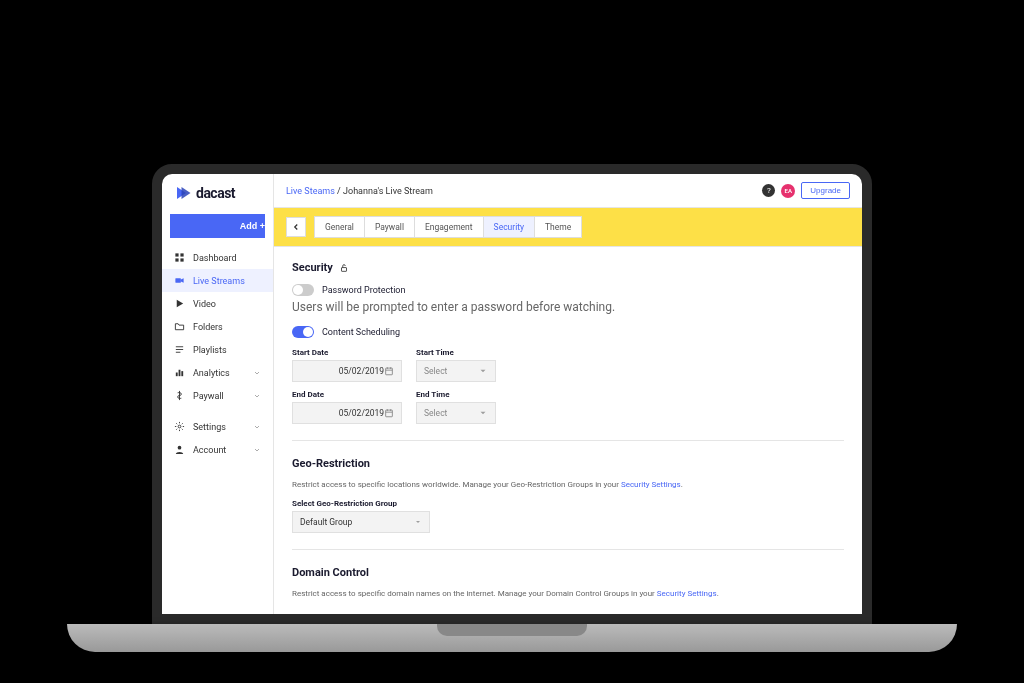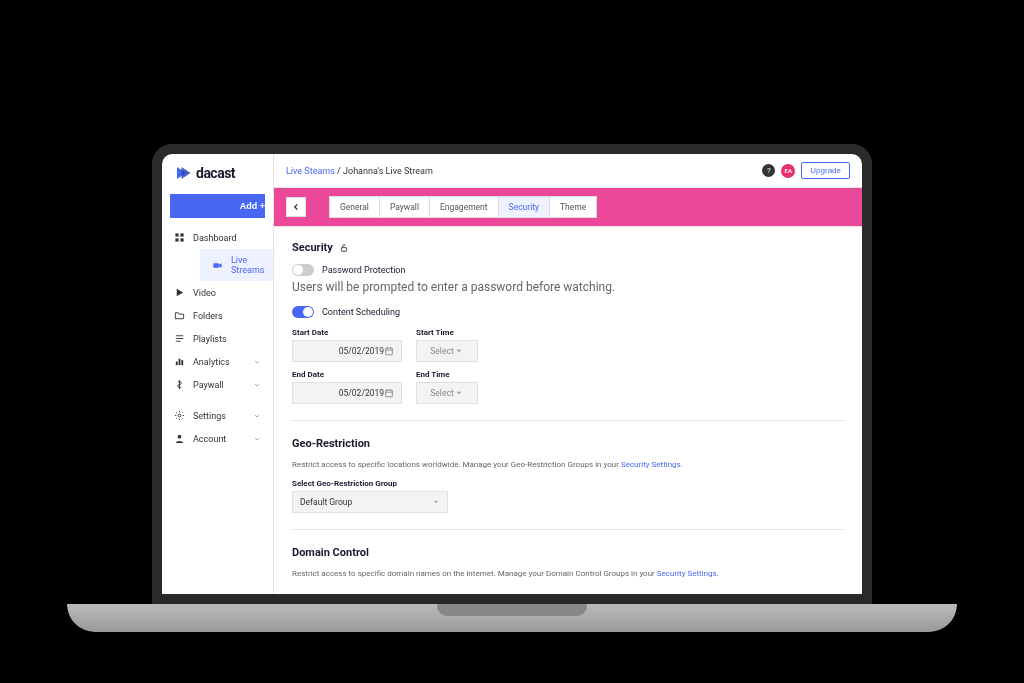--- a/index.html
+++ b/index.html
@@ -1,46 +1,46 @@
 <!DOCTYPE html>
 <html><head>
 <meta charset="utf-8">
 <style>
 * { margin: 0; padding: 0; box-sizing: border-box; }
 body { background: #000; font-family: -apple-system, BlinkMacSystemFont, "Segoe UI", Roboto, sans-serif; width: 1024px; height: 683px; overflow: hidden; position: relative; }
 
-.laptop { position: absolute; left: 50%; transform: translateX(-50%); top: 144px; }
+.laptop { position: absolute; left: 50%; transform: translateX(-50%); top: 164px; }
 .laptop-screen { width: 720px; height: 460px; background: #fff; border: 10px solid #2a2a2a; border-radius: 20px 20px 0 0; overflow: hidden; position: relative; }
 .laptop-base { width: 890px; height: 28px; background: linear-gradient(#bbb, #999); border-radius: 0 0 30px 30px; position: absolute; left: 50%; transform: translateX(-50%); bottom: -28px; box-shadow: 0 4px 10px rgba(0,0,0,0.5); }
 .laptop-notch { width: 150px; height: 12px; background: #888; border-radius: 0 0 10px 10px; position: absolute; left: 50%; transform: translateX(-50%); top: 0; }
 
 .app { display: flex; width: 100%; height: 100%; background: #fff; font-size: 9px; }
 
 .sidebar { width: 112px; border-right: 1px solid #e5e5e5; display: flex; flex-direction: column; }
 .logo { padding: 10px 12px 8px; display: flex; align-items: center; gap: 4px; }
 .logo-mark { width: 18px; height: 18px; }
 .logo-text { font-size: 14px; font-weight: 700; color: #1a1a2e; letter-spacing: -0.5px; }
 .add-btn { margin: 4px 8px 8px; background: #4967f5; color: #fff; border: none; padding: 7px 0; font-size: 9px; font-weight: 600; cursor: pointer; text-align: right; }
 
 .nav-item { display: flex; align-items: center; padding: 6px 12px; gap: 8px; color: #333; cursor: pointer; position: relative; }
-.nav-item.active { background: #eef1ff; color: #4967f5; margin-left: 38px; }
+.nav-item.active { background: #eef1ff; color: #4967f5; }
 .nav-item svg { width: 11px; height: 11px; flex-shrink: 0; }
 .nav-item .chev { margin-left: auto; width: 8px; height: 8px; opacity: 0.4; }
 .nav-group-sep { height: 8px; }
 
 .main { flex: 1; display: flex; flex-direction: column; overflow: hidden; }
 .topbar { display: flex; align-items: center; padding: 8px 12px; border-bottom: 1px solid #e5e5e5; gap: 6px; }
 .breadcrumb { font-size: 9px; color: #333; }
 .breadcrumb a { color: #4967f5; text-decoration: none; }
 .topbar-spacer { flex: 1; }
 .avatar { width: 14px; height: 14px; border-radius: 50%; background: #e6316e; color: #fff; font-size: 6px; display: flex; align-items: center; justify-content: center; font-weight: 600; }
 .help-icon { width: 13px; height: 13px; border-radius: 50%; background: #333; color: #fff; font-size: 8px; display: flex; align-items: center; justify-content: center; }
 .upgrade-btn { border: 1px solid #4967f5; color: #4967f5; background: #fff; padding: 3px 8px; font-size: 8px; cursor: pointer; border-radius: 2px; }
 
-.tabbar { display: flex; align-items: center; padding: 8px 12px; gap: 23px; border-bottom: 1px solid #e5e5e5; background: #ec4899; }
+.tabbar { display: flex; align-items: center; padding: 8px 12px; gap: 8px; border-bottom: 1px solid #e5e5e5; background: #fde047; }
 .back-btn { width: 20px; height: 20px; border: 1px solid #ddd; background: #fff; display: flex; align-items: center; justify-content: center; cursor: pointer; }
 .tabs { display: flex; border: 1px solid #ddd; background: #fff; }
 .tab { padding: 5px 10px; font-size: 8.5px; color: #555; cursor: pointer; border-right: 1px solid #ddd; }
 .tab:last-child { border-right: none; }
 .tab.active { background: #eef1ff; color: #4967f5; }
 
 .content { flex: 1; overflow-y: auto; padding: 14px 18px; }
 .section-title { font-size: 11px; font-weight: 700; color: #1a1a2e; margin-bottom: 10px; display: flex; align-items: center; gap: 6px; }
 .section-title svg { width: 10px; height: 10px; }
 
@@ -52,29 +52,29 @@
 .toggle::after { content: ''; position: absolute; width: 10px; height: 10px; border-radius: 50%; background: #fff; top: 1px; }
 .toggle.off::after { left: 1px; }
 .toggle.on::after { right: 1px; }
 .toggle-label { font-size: 9px; font-weight: 400; color: #1a1a2e; }
 .setting-desc { font-size: 12px; color: #666; }
 
 .date-grid { display: flex; gap: 14px; margin-top: 10px; }
 .field { display: flex; flex-direction: column; gap: 3px; }
 .field-label { font-size: 8px; font-weight: 700; color: #1a1a2e; }
 .date-input { display: flex; align-items: center; background: #f3f3f3; border: 1px solid #e0e0e0; padding: 5px 7px; width: 110px; font-size: 8.5px; color: #333; justify-content: flex-end; }
-.select-input { display: flex; align-items: center; background: #f3f3f3; border: 1px solid #e0e0e0; padding: 5px 7px; width: 62px; font-size: 8.5px; color: #888; justify-content: center; }
+.select-input { display: flex; align-items: center; background: #f3f3f3; border: 1px solid #e0e0e0; padding: 5px 7px; width: 80px; font-size: 8.5px; color: #888; justify-content: space-between; }
 .date-input svg, .select-input svg { width: 10px; height: 10px; opacity: 0.6; }
 
 .divider { border: none; border-top: 1px solid #e5e5e5; margin: 16px 0; }
 
 .section-desc { font-size: 8px; color: #666; margin-bottom: 10px; }
 .section-desc a { color: #4967f5; text-decoration: none; }
 
-.group-select { display: flex; align-items: center; background: #f3f3f3; border: 1px solid #e0e0e0; padding: 5px 7px; width: 156px; font-size: 8.5px; color: #333; justify-content: space-between; }
+.group-select { display: flex; align-items: center; background: #f3f3f3; border: 1px solid #e0e0e0; padding: 5px 7px; width: 138px; font-size: 8.5px; color: #333; justify-content: space-between; }
 .group-select svg { width: 8px; height: 8px; opacity: 0.6; }
 </style>
 </head>
 <body>
 
 <div class="laptop">
 <div class="laptop-screen">
 <div class="app">
 
 <aside class="sidebar">

